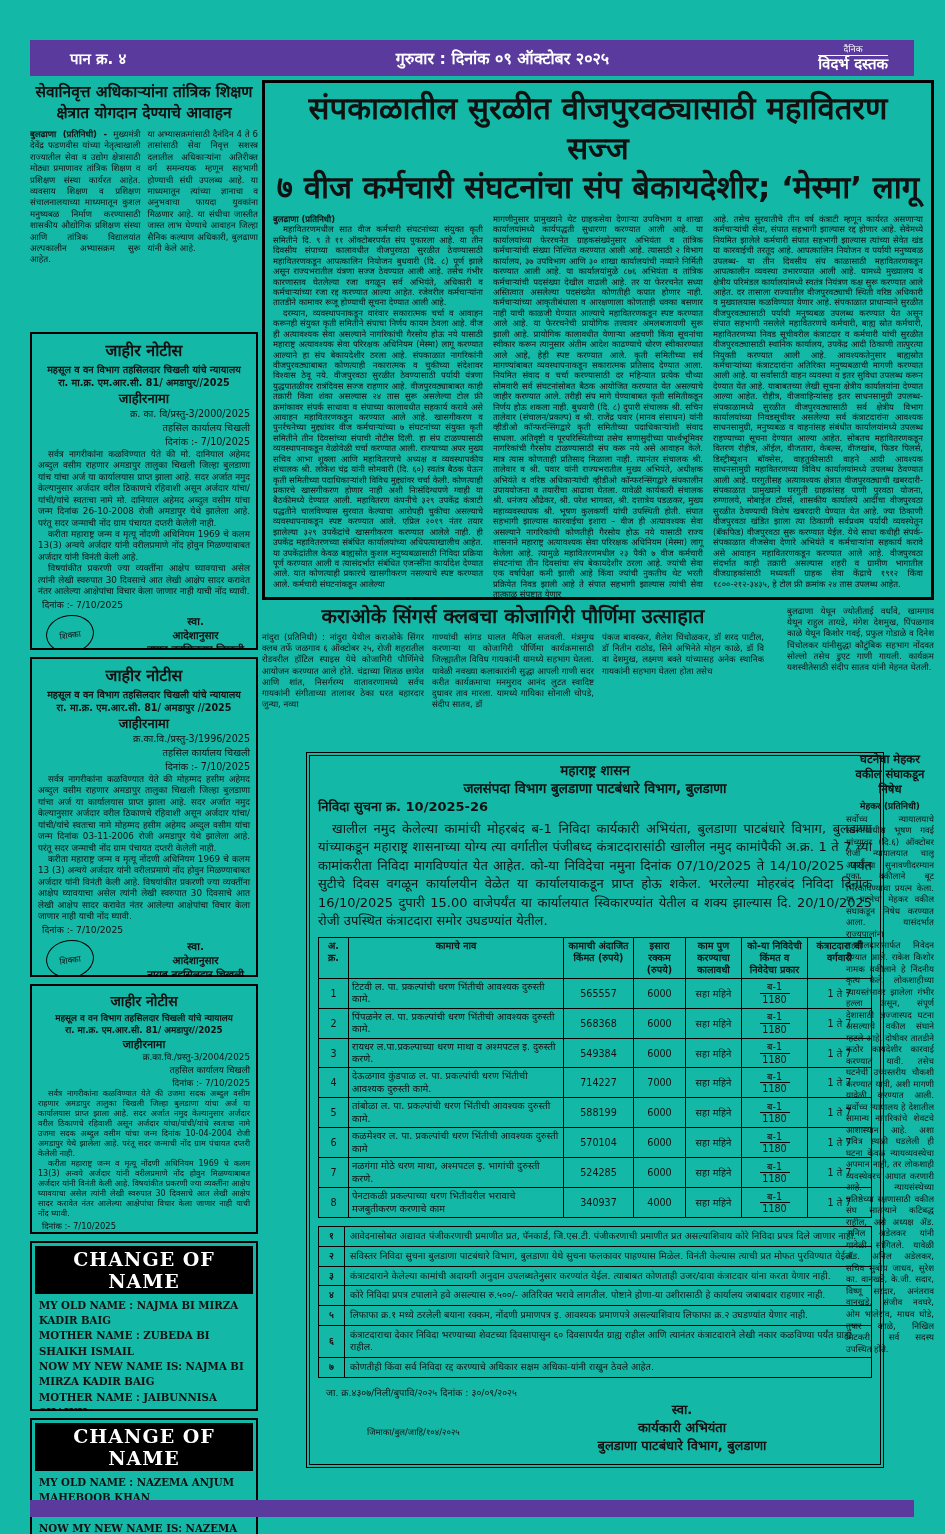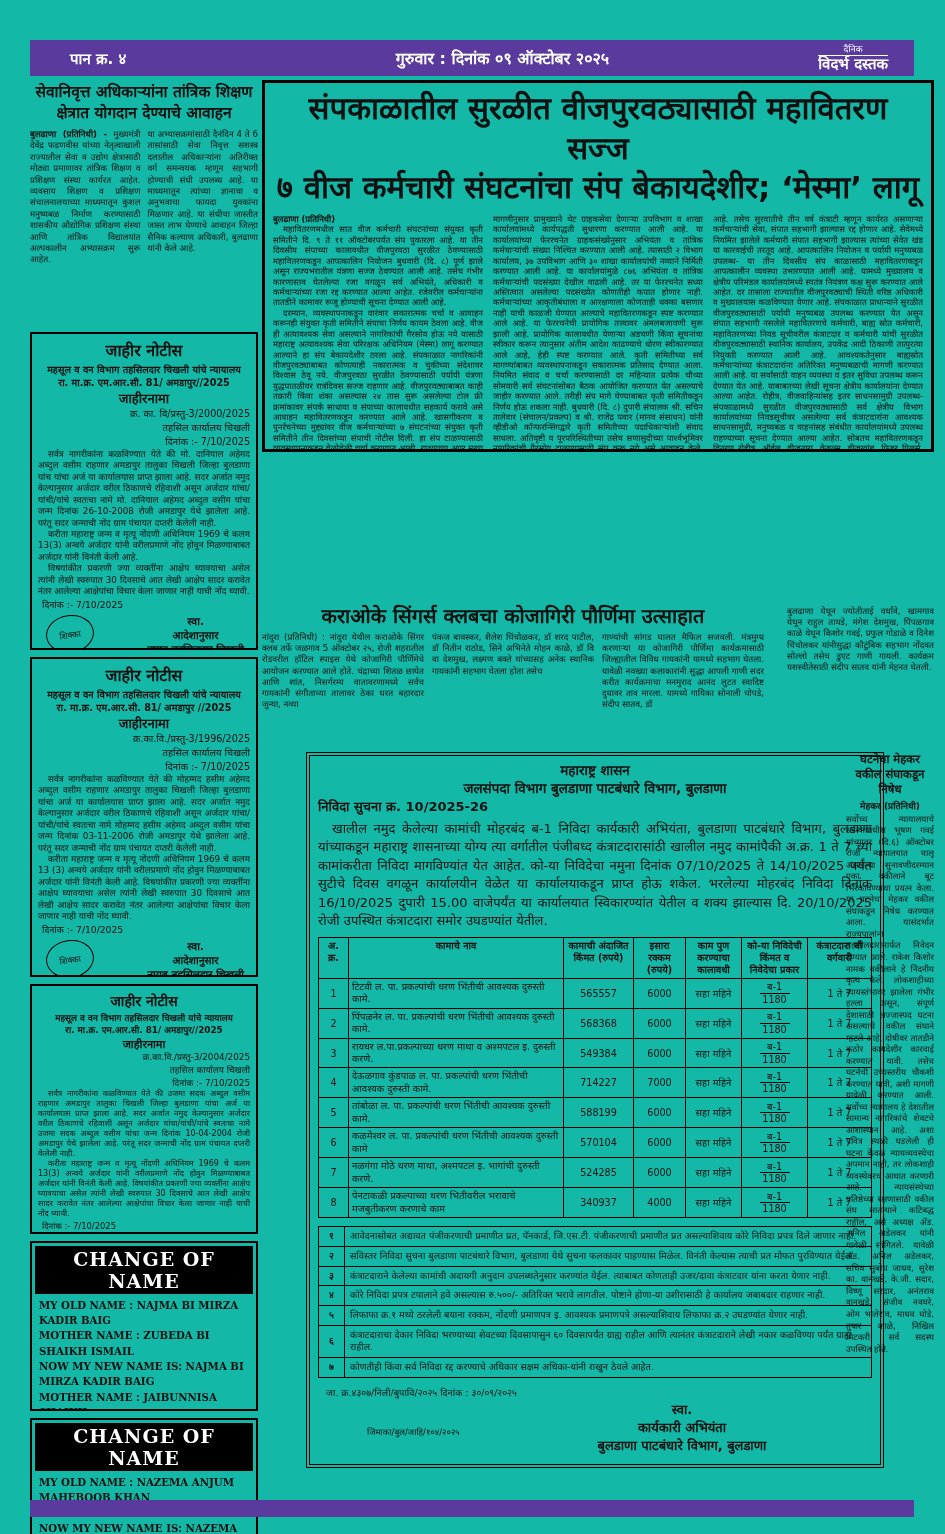--- a/index.html
+++ b/index.html
@@ -33,21 +33,21 @@
   .notice-signblock { display:flex; justify-content:space-between; align-items:flex-end; }
   .stamp { width:48px; height:38px; border:1.6px solid #000; border-radius:50%; display:flex; align-items:center; justify-content:center; font-size:8.5px; transform:rotate(-8deg); margin:2px 0 3px 8px; flex:0 0 auto; }
   .sign { text-align:center; font-size:10.5px; font-weight:bold; line-height:1.35; padding-right:6px; }
 
   .con-box { border:2px solid #000; margin-top:7px; padding:3px; overflow:hidden; }
   .con-title { background:#000; color:#fff; font-family:"DejaVu Serif", serif; font-weight:bold; font-size:19px; text-align:center; letter-spacing:1px; padding:2px 0; }
   .con-lines { padding:4px 2px 2px 4px; }
   .con-line { font-family:"DejaVu Serif", serif; font-size:10.2px; font-weight:bold; line-height:1.5; }
 
   
-  .main-box { position:absolute; left:262px; top:80px; width:672px; height:372px; border:3px solid #000; padding:6px 8px; overflow:hidden; }
+  .main-box { position:absolute; left:262px; top:80px; width:672px; height:520px; border:3px solid #000; padding:6px 8px; overflow:hidden; }
   .main-h1 { font-size:31px; font-weight:bold; text-align:center; line-height:1.28; }
   .main-h2 { font-size:31px; font-weight:bold; text-align:center; line-height:1.28; padding-bottom:6px; }
   .main-cols { display:flex; gap:10px; height:420px; overflow:hidden; }
   .main-col { flex:1; font-size:8.4px; line-height:1.24; text-align:justify; }
   .main-col p { text-indent:10px; }
 
   
   .karaoke { position:absolute; left:262px; top:604px; width:672px; height:146px; display:flex; gap:23px; overflow:hidden; }
   .kar-left { width:502px; }
   .kar-head { font-size:20px; font-weight:bold; text-align:center; line-height:1.2; padding-bottom:4px; }
@@ -227,23 +227,23 @@
             <p style="text-indent:0">आहे. तसेच सुरवातीचे तीन वर्ष कंत्राटी म्हणून कार्यरत असणाऱ्या कर्मचाऱ्यांची सेवा, संपात सहभागी झाल्यास रद्द होणार आहे. सेवेमध्ये नियमित झालेले कर्मचारी संपात सहभागी झाल्यास त्यांच्या सेवेत खंड या कारवाईची तरतूद आहे. आपत्कालिन नियोजन व पर्यायी मनुष्यबळ उपलब्ध- या तीन दिवसीय संप काळासाठी महावितरणकडून आपत्कालीन व्यवस्था उभारण्यात आली आहे. यामध्ये मुख्यालय व क्षेत्रीय परिमंडल कार्यालयांमध्ये स्वतंत्र नियंत्रण कक्ष सुरू करण्यात आले आहेत. दर तासाला राज्यातील वीजपुरवठ्याची स्थिती वरिष्ठ अधिकारी व मुख्यालयास कळविण्यात येणार आहे. संपकाळात प्राधान्याने सुरळीत वीजपुरवठ्यासाठी पर्यायी मनुष्यबळ उपलब्ध करण्यात येत असून संपात सहभागी नसलेले महावितरणचे कर्मचारी, बाह्य स्रोत कर्मचारी, महावितरणच्या निवड सूचीवरील कंत्राटदार व कर्मचारी यांची सुरळीत वीजपुरवठ्यासाठी स्थानिक कार्यालय, उपकेंद्र आदी ठिकाणी तात्पुरत्या नियुक्ती करण्यात आली आहे. आवश्यकतेनुसार बाह्यस्रोत कर्मचाऱ्यांच्या कंत्राटदारांना अतिरिक्त मनुष्यबळाची मागणी करण्यात आली आहे. या सर्वांसाठी वाहन व्यवस्था व इतर सुविधा उपलब्ध करून देण्यात येत आहे. याबाबतच्या लेखी सूचना क्षेत्रीय कार्यालयांना देण्यात आल्या आहेत. रोहीत्र, वीजवाहिन्यांसह इतर साधनसामुग्री उपलब्ध- संपकाळामध्ये सुरळीत वीजपुरवठ्यासाठी सर्व क्षेत्रीय विभाग कार्यालयांच्या निवडसूचीवर असलेल्या सर्व कंत्राटदारांना आवश्यक साधनसामुग्री, मनुष्यबळ व वाहनांसह संबंधीत कार्यालयांमध्ये उपलब्ध राहण्याच्या सूचना देण्यात आल्या आहेत. सोबतच महावितरणकडून वितरण रोहीत्र, ऑईल, वीजतारा, केबल्स, वीजखांब, फिडर पिलर्स, डिस्ट्रीब्युशन बॉक्सेस, वाहतुकीसाठी वाहने आदी आवश्यक साधनसामुग्री महावितरणच्या विविध कार्यालयांमध्ये उपलब्ध ठेवण्यात आली आहे. घरगुतीसह अत्यावश्यक क्षेत्रात वीजपुरवठ्याची खबरदारी- संपकाळात प्रामुख्याने घरगुती ग्राहकांसह पाणी पुरवठा योजना, रुग्णालये, मोबाईल टॉवर्स, शासकीय कार्यालये आदींचा वीजपुरवठा सुरळीत ठेवण्याची विशेष खबरदारी घेण्यात येत आहे. ज्या ठिकाणी वीजपुरवठा खंडित झाला त्या ठिकाणी सर्वप्रथम पर्यायी व्यवस्थेतून (बॅकफिड) वीजपुरवठा सुरू करण्यात येईल. येथे साधा कधीही संपर्क- संपकाळात वीजसेवा देणारे अभियंते व कर्मचाऱ्यांना सहकार्य करावे असे आवाहन महावितरणकडून करण्यात आले आहे. वीजपुरवठा संदर्भात काही तक्रारी असल्यास शहरी व ग्रामीण भागातील वीजग्राहकांसाठी मध्यवर्ती ग्राहक सेवा केंद्राचे १९१२ किंवा १८००-२१२-३४३५, हे टोल फ्री क्रमांक २४ तास उपलब्ध आहेत.</p>
           </div>
       </div>
     </div>
   </div>
 
   <div class="karaoke">
     <div class="kar-left">
       <div class="kar-head">कराओके सिंगर्स क्लबचा कोजागिरी पौर्णिमा उत्साहात</div>
       <div class="kar-cols">
-        <div class="kar-col">नांदुरा (प्रतिनिधी) : नांदुरा येथील कराओके सिंगर क्लब तर्फे जळगाव 5 ऑक्टोबर २५, रोजी शहरातील रोडवरील हॉटिल स्पाइस येथे कोजागिरी पौर्णिमेचे आयोजन करण्यात आले होते. चंद्राच्या शितळ छायेत आणि शांत, निसर्गरम्य वातावरणामध्ये सर्वच गायकांनी संगीताच्या तालावर ठेका धरत बहारदार जुन्या, नव्या</div>
+        <div class="kar-col">नांदुरा (प्रतिनिधी) : नांदुरा येथील कराओके सिंगर क्लब तर्फे जळगाव ६ ऑक्टोबर २५, रोजी शहरातील रोडवरील हॉटिल स्पाइस येथे कोजागिरी पौर्णिमेचे आयोजन करण्यात आले होते. चंद्राच्या शितळ छायेत आणि शांत, निसर्गरम्य वातावरणामध्ये सर्वच गायकांनी संगीताच्या तालावर ठेका धरत बहारदार जुन्या, नव्या</div>
+        <div class="kar-col">गाण्यांची सांगड घालत मैफिल सजवली. मंत्रमुग्ध करणाऱ्या या कोजागिरी पौर्णिमा कार्यक्रमासाठी जिल्ह्यातील विविध गायकांनी यामध्ये सहभाग घेतला. यावेळी नवख्या कलाकारांनी सुद्धा आपली गाणी सदर करीत कार्यक्रमाचा मनमुराद आनंद लुटत स्वादिष्ट दुधावर ताव मारला. यामध्ये गायिका सोनाली चोपडे, संदीप सातव, डॉ</div>
         <div class="kar-col">पंकज बावस्कर, शैलेश चिंचोळकर, डॉ शरद पाटील, डॉ नितीन राठोड, सिने अभिनेते मोहन काळे, डॉ वि वा देशमुख, लक्ष्मण बक्ते यांच्यासह अनेक स्थानिक गायकांनी सहभाग घेतला होता तसेच</div>
-        <div class="kar-col">गाण्यांची सांगड घालत मैफिल सजवली. मंत्रमुग्ध करणाऱ्या या कोजागिरी पौर्णिमा कार्यक्रमासाठी जिल्ह्यातील विविध गायकांनी यामध्ये सहभाग घेतला. यावेळी नवख्या कलाकारांनी सुद्धा आपली गाणी सदर करीत कार्यक्रमाचा मनमुराद आनंद लुटत स्वादिष्ट दुधावर ताव मारला. यामध्ये गायिका सोनाली चोपडे, संदीप सातव, डॉ</div>
       </div>
     </div>
     <div class="kar-col4">बुलढाणा येथून ज्योतीताई वर्धांवे, खामगाव येथून राहुल तायडे, मंगेश देशमुख, पिंपळगाव काळे येथून किशोर गवई, प्रफुल गोडाळे व दिनेश चिंचोलकर यांनीसुद्धा कौटुंबिक सहभाग नोंदवत सोल्लो तसेच डुएट गाणी गायली. कार्यक्रम यशस्वीतेसाठी संदीप सातव यांनी मेहनत घेतली.</div>
   </div>
 
   <div class="tender">
     <div class="tender-inner">
       <div class="gov1">महाराष्ट्र शासन</div>
       <div class="gov2">जलसंपदा विभाग बुलडाणा पाटबंधारे विभाग, बुलडाणा</div>
       <div class="gov3">निविदा सुचना क्र. 10/2025-26</div>

